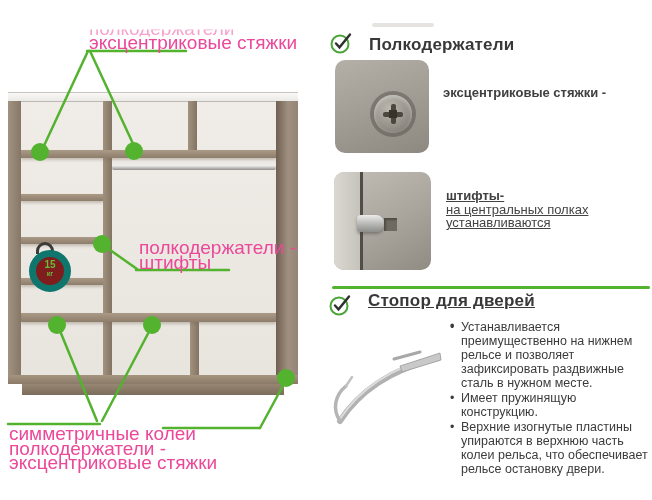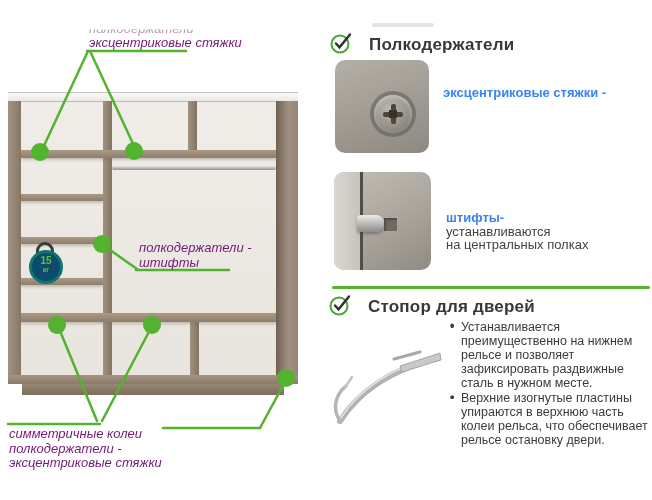--- a/index.html
+++ b/index.html
@@ -25,63 +25,63 @@
   .shelf-full{left:13px;top:58px;width:255px;height:8px;}
   .shelf-l1{left:13px;top:102px;width:82px;height:7px;}
   .shelf-l2{left:13px;top:145px;width:82px;height:7px;}
   .shelf-l3{left:13px;top:186px;width:82px;height:7px;}
   .shelf-bottom{left:13px;top:221px;width:255px;height:9px;}
   .rail{left:104px;top:73px;width:164px;height:5px;background:linear-gradient(180deg,#f7f7f6,#c2c1bf 55%,#8e8d8b);border-radius:2px;}
 
   
   .kettlebell{left:21px;top:150px;width:32px;height:40px;}
   .kb-handle{position:absolute;left:7px;top:0;width:18px;height:12px;border:3px solid #3c3b39;border-bottom:none;border-radius:9px 9px 0 0;box-sizing:border-box;}
-  .kb-body{position:absolute;left:0;top:8px;width:28px;height:28px;border-radius:50%;background:#0c4a6e;border:3px solid #0f766e;text-align:center;}
+  .kb-body{position:absolute;left:0;top:8px;width:28px;height:28px;border-radius:50%;background:#7f1d1d;border:7px solid #0f766e;text-align:center;}
   .kb-val{display:block;margin-top:3px;font-size:10px;font-weight:bold;color:#66bd3a;line-height:10px;}
   .kb-unit{display:block;font-size:7px;font-weight:bold;color:#66bd3a;line-height:8px;}
 
   
   #callouts{left:0;top:0;width:652px;height:500px;pointer-events:none;}
 
   
-  .ann{position:absolute;font-style:italic;color:#701a75;font-size:13px;line-height:14.5px;white-space:nowrap;}
+  .ann{position:absolute;color:#ec4899;font-size:19px;line-height:14.5px;white-space:nowrap;}
   .ann-top-1{left:89px;top:22px;clip-path:inset(52% 0 0 0);opacity:.5;}
   .ann-top-2{left:89px;top:36px;}
   .ann-pins{left:139px;top:241px;}
   .ann-bl{left:9px;top:427px;}
   .ann-br{left:165px;top:412px;}
 
   
   .remnant{left:372px;top:23px;width:62px;height:4px;background:#e2dfda;border-radius:2px;opacity:.85;}
   .sec-title{position:absolute;font-size:17px;font-weight:bold;color:#383838;letter-spacing:.2px;}
   .title-1{left:369px;top:35px;}
-  .title-2{left:368px;top:297px;}
+  .title-2{left:368px;top:291px;text-decoration:underline;}
   .check{position:absolute;width:26px;height:26px;}
   .check-1{left:329px;top:30px;}
   .check-2{left:328px;top:292px;}
 
   .photo{position:absolute;border-radius:10px;overflow:hidden;}
   .photo-1{left:335px;top:60px;width:94px;height:93px;background:linear-gradient(160deg,#b4b0a8 0%,#a39f97 45%,#8d8981 100%);}
   .photo-2{left:334px;top:172px;width:97px;height:98px;background:linear-gradient(150deg,#c3bfb7,#a9a59d 55%,#908c84);}
   .cam{position:absolute;left:39px;top:35px;width:38px;height:38px;border-radius:50%;
        background:radial-gradient(circle at 40% 35%,#bcb8b0,#918d85 62%,#716d65);
        box-shadow:0 0 0 4px rgba(85,81,73,.5), inset 0 2px 4px rgba(255,255,255,.45);}
   .cam-h{position:absolute;left:9px;top:17px;width:20px;height:5px;background:#4b473f;border-radius:2px;}
   .cam-v{position:absolute;left:17px;top:9px;width:5px;height:20px;background:#4b473f;border-radius:2px;}
   .cam-c{position:absolute;left:15px;top:15px;width:8px;height:8px;background:#37332b;}
   .panel-strip{position:absolute;left:0;top:0;width:26px;height:98px;background:linear-gradient(90deg,#dbd8d2,#c6c3bd);}
   .joint{position:absolute;left:26px;top:0;width:3px;height:98px;background:#514e48;}
   .pin{position:absolute;left:23px;top:43px;width:27px;height:17px;border-radius:4px 8px 8px 4px;
        background:linear-gradient(180deg,#ececea,#b5b5b3 55%,#8c8c8a);box-shadow:0 2px 3px rgba(60,56,50,.4);}
   .pin-hole{position:absolute;left:50px;top:46px;width:13px;height:13px;background:#6e6a62;box-shadow:inset 2px 2px 2px #514d45;}
 
   .itxt{position:absolute;font-size:13px;line-height:13.5px;color:#434343;}
-  .itxt b{color:#3b82f6;}
+  .itxt b{color:#404040;}
   .itxt-1{left:443px;top:86px;}
-  .itxt-2{left:446px;top:211px;}
+  .itxt-2{left:446px;top:189px;text-decoration:underline;}
 
   .separator{left:332px;top:286px;width:318px;height:3px;background:#53b32e;border-radius:2px;}
 
   .stopper{left:328px;top:333px;width:118px;height:98px;}
 
   .bullets{position:absolute;left:449px;top:319px;width:202px;font-size:12.5px;line-height:14px;color:#3b3b3b;}
   .bullet{position:relative;padding-left:12px;margin:0 0 1px 0;}
   .bullet .dot{position:absolute;left:1px;top:0;}
 </style>
 </head>
@@ -170,22 +170,22 @@
   </div>
 
   <div class="photo photo-2">
     <div class="panel-strip"></div>
     <div class="joint"></div>
     <div class="pin"></div>
     <div class="pin-hole"></div>
   </div>
   <div class="itxt itxt-2">
     <b>штифты-</b>
+    <div>на центральных полках</div>
     <div>устанавливаются</div>
-    <div>на центральных полках</div>
   </div>
 
   <div class="abs separator"></div>
 
   <svg class="check check-2" viewBox="0 0 26 26" xmlns="http://www.w3.org/2000/svg">
     <circle cx="11" cy="14" r="8.5" fill="none" stroke="#4aa436" stroke-width="2"></circle>
     <path d="M7,13.5 l3.5,3.8 L21,4.5" fill="none" stroke="#2f2f2f" stroke-width="2.4" stroke-linecap="round"></path>
   </svg>
   <div class="sec-title title-2">Стопор для дверей</div>
 
@@ -194,17 +194,17 @@
     <path d="M12,86 C 30,58 62,34 110,23" fill="none" stroke="#dcdcdc" stroke-width="2"></path>
     <polygon points="72,33 112,20 113,27 74,39" fill="#c9c9c9" stroke="#9a9a9a" stroke-width="0.8"></polygon>
     <path d="M66,26 L92,19" stroke="#a8a8a8" stroke-width="3" stroke-linecap="round" fill="none"></path>
     <path d="M12,88 C 4,76 7,62 18,53" fill="none" stroke="#b5b5b5" stroke-width="3.5" stroke-linecap="round"></path>
     <path d="M18,53 L24,44" stroke="#c2c2c2" stroke-width="2.5" stroke-linecap="round" fill="none"></path>
   </svg>
 
   <div class="bullets">
     <div class="bullet"><span class="dot">•</span></div>
     <div class="bullet"><span class="dot">•</span><span>Устанавливается преимущественно на нижнем рельсе и позволяет зафиксировать раздвижные сталь в нужном месте.</span></div>
-    <div class="bullet"><span class="dot">•</span></div>
+    <div class="bullet"><span class="dot">•</span><span>Имеет пружинящую конструкцию.</span></div>
     <div class="bullet"><span class="dot">•</span><span>Верхние изогнутые пластины упираются в верхнюю часть колеи рельса, что обеспечивает рельсе остановку двери.</span></div>
   </div>
 
 </div>
 
 </body></html>

